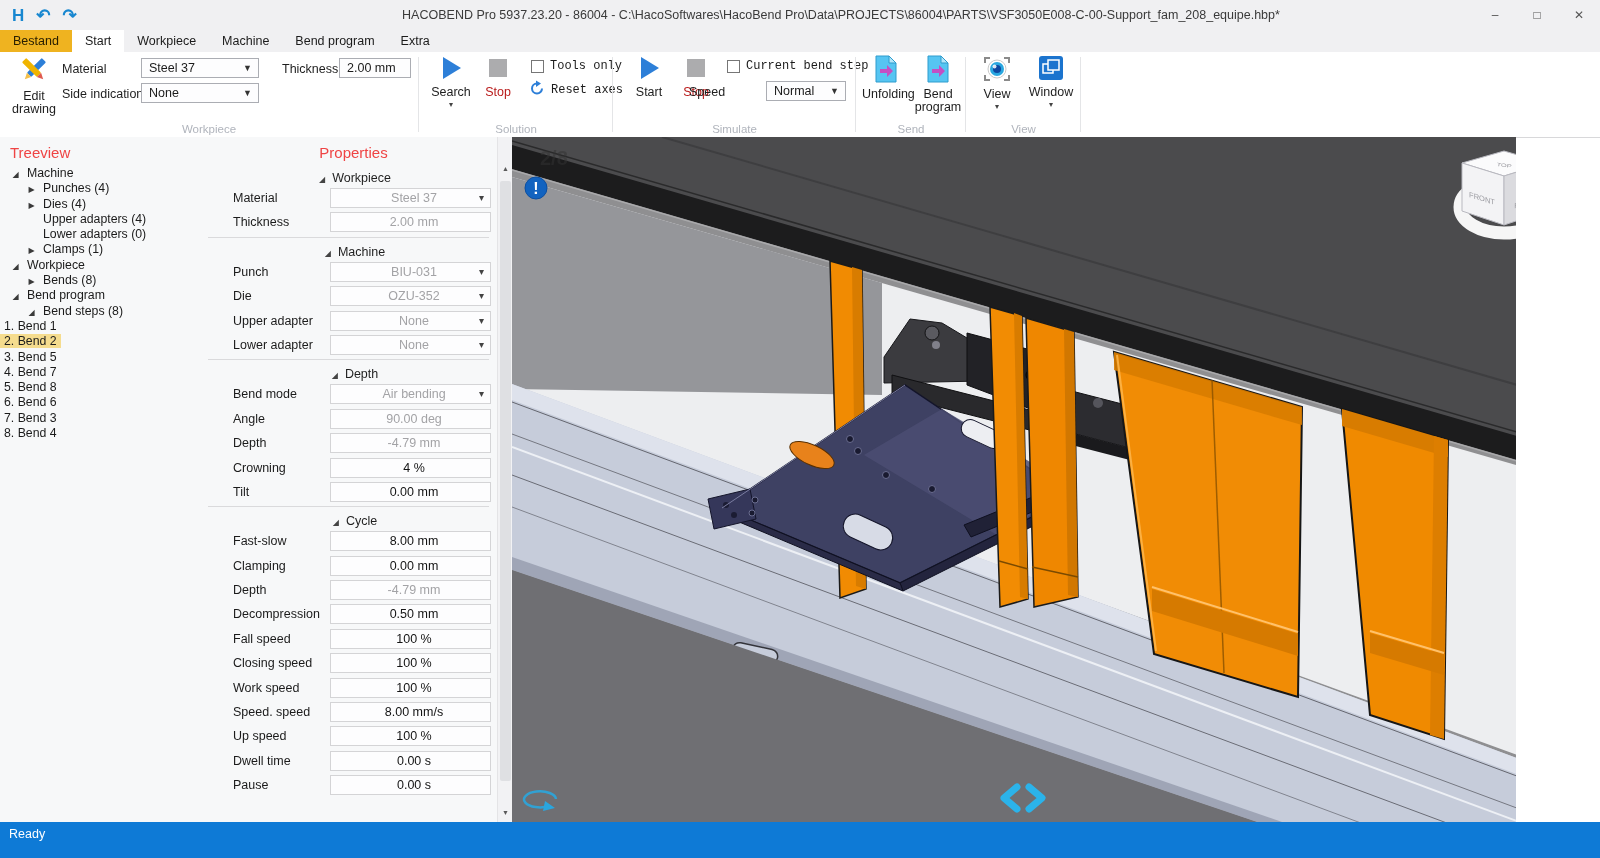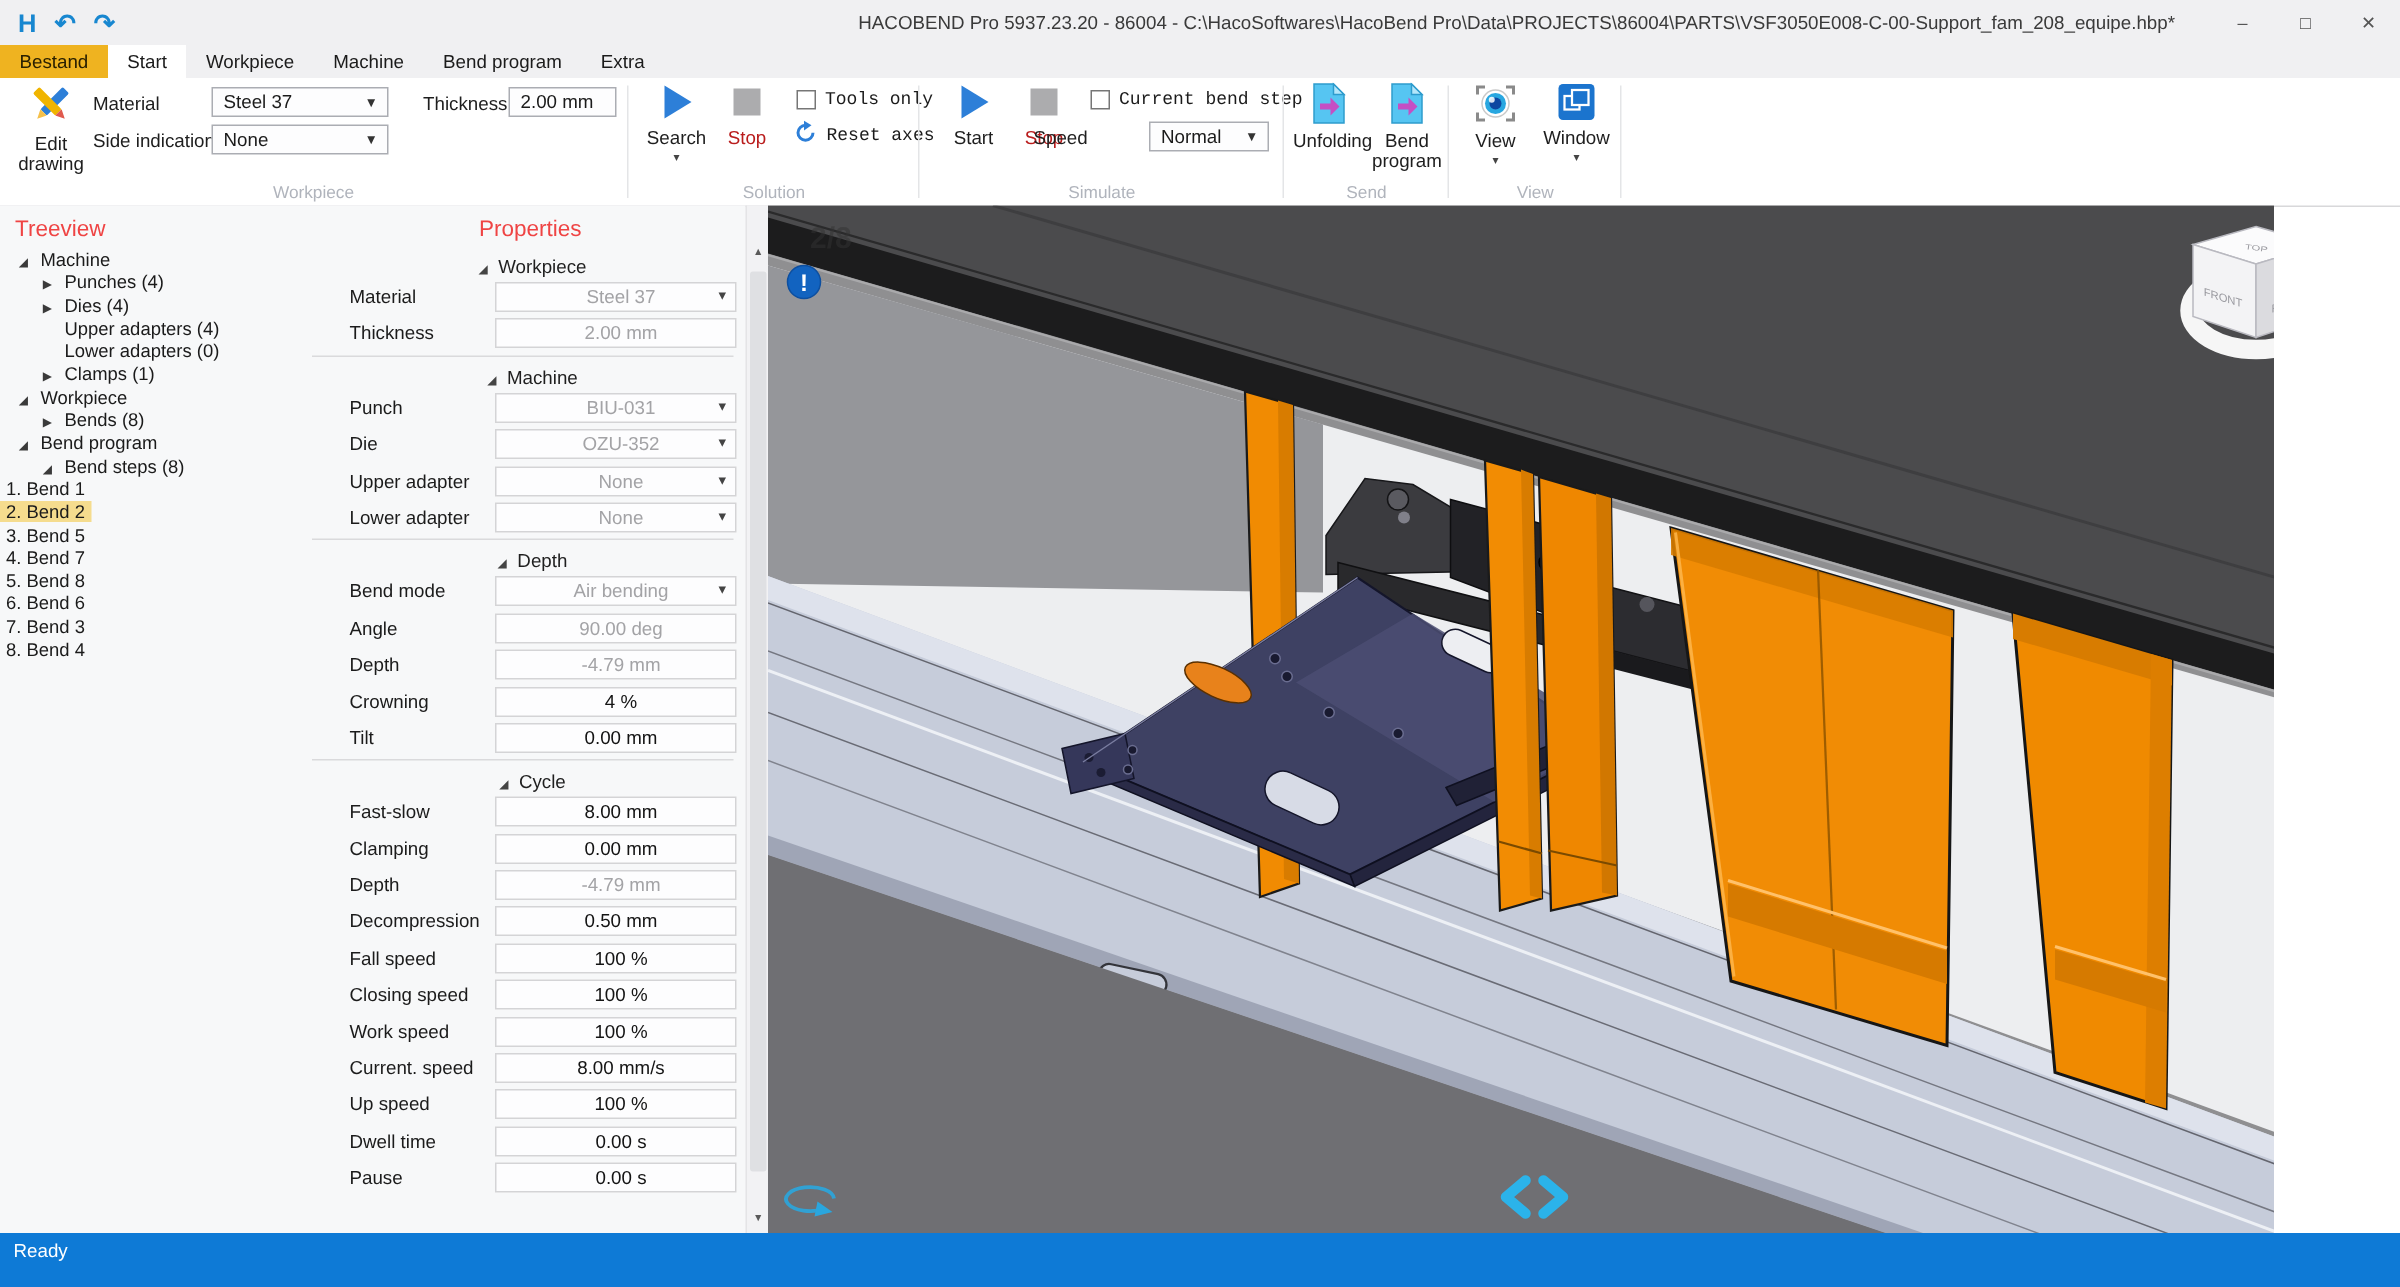--- a/index.html
+++ b/index.html
@@ -2,21 +2,21 @@
 <html><head>
 <meta charset="utf-8">
 <style>
   html,body{margin:0;padding:0;background:#444;}
   .app{position:relative;width:1600px;height:858px;background:#fff;overflow:hidden;
        font-family:"Liberation Sans",sans-serif;color:#1b1b1b;}
   
   .titlebar{position:absolute;top:0;left:0;right:0;height:30px;background:#F0F0F2;display:flex;align-items:center;}
   .qat{display:flex;gap:12px;padding-left:12px;width:220px;align-items:center;}
   .qat .qicon{color:#1887D0;font-weight:bold;font-size:17px;line-height:1;cursor:default;}
-  .title-text{flex:1;text-align:right;font-size:12.5px;color:#3a3a3a;white-space:nowrap;overflow:hidden;}
+  .title-text{flex:1;text-align:center;font-size:12.5px;color:#3a3a3a;white-space:nowrap;overflow:hidden;}
   .win-controls{display:flex;width:150px;justify-content:flex-end;height:100%;}
   .win-btn{width:42px;text-align:center;color:#555;font-size:12px;line-height:30px;}
   
   .menubar{position:absolute;top:30px;left:0;right:0;height:22px;background:#F0F0F2;display:flex;font-size:12.5px;}
   .mtab{padding:4px 13px 0 13px;height:100%;box-sizing:border-box;color:#1b1b1b;}
   .mtab.bestand{background:#EFB320;color:#2a2000;}
   .mtab.active{background:#FFFFFF;}
   
   .ribbon{position:absolute;top:52px;left:0;right:0;height:85px;background:#fff;border-bottom:1px solid #D8D8DA;}
   .rsep{position:absolute;top:5px;bottom:5px;width:1px;background:#E4E5E7;}
@@ -337,21 +337,21 @@
       </div>
     <div class="prow">
         <div class="plabel">Closing speed</div>
         <div class="pctl"><span>100 %</span></div>
       </div>
     <div class="prow">
         <div class="plabel">Work speed</div>
         <div class="pctl"><span>100 %</span></div>
       </div>
     <div class="prow">
-        <div class="plabel">Current. speed</div>
+        <div class="plabel">Speed. speed</div>
         <div class="pctl"><span>8.00 mm/s</span></div>
       </div>
     <div class="prow">
         <div class="plabel">Up speed</div>
         <div class="pctl"><span>100 %</span></div>
       </div>
     <div class="prow">
         <div class="plabel">Dwell time</div>
         <div class="pctl"><span>0.00 s</span></div>
       </div>

